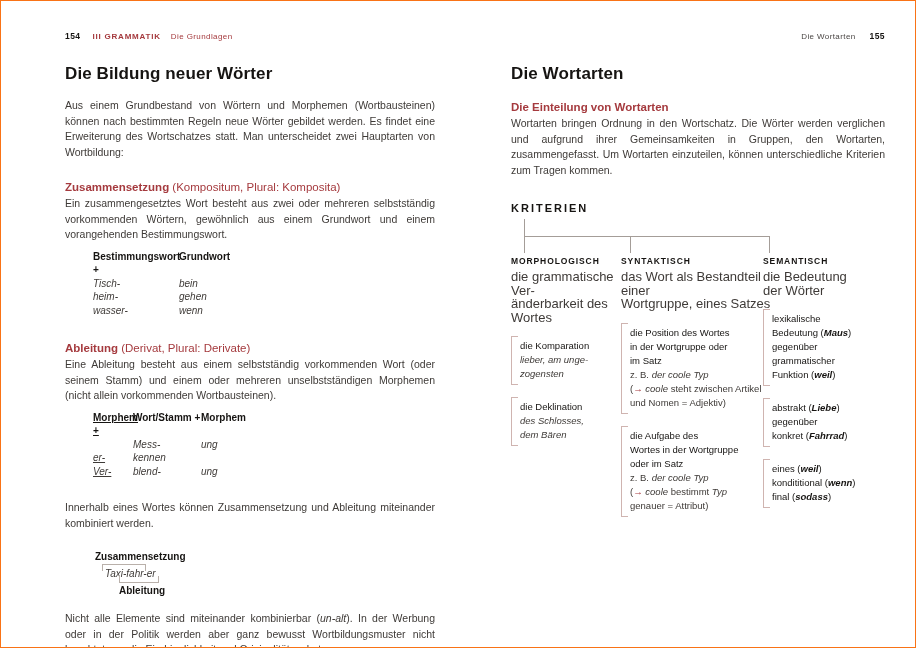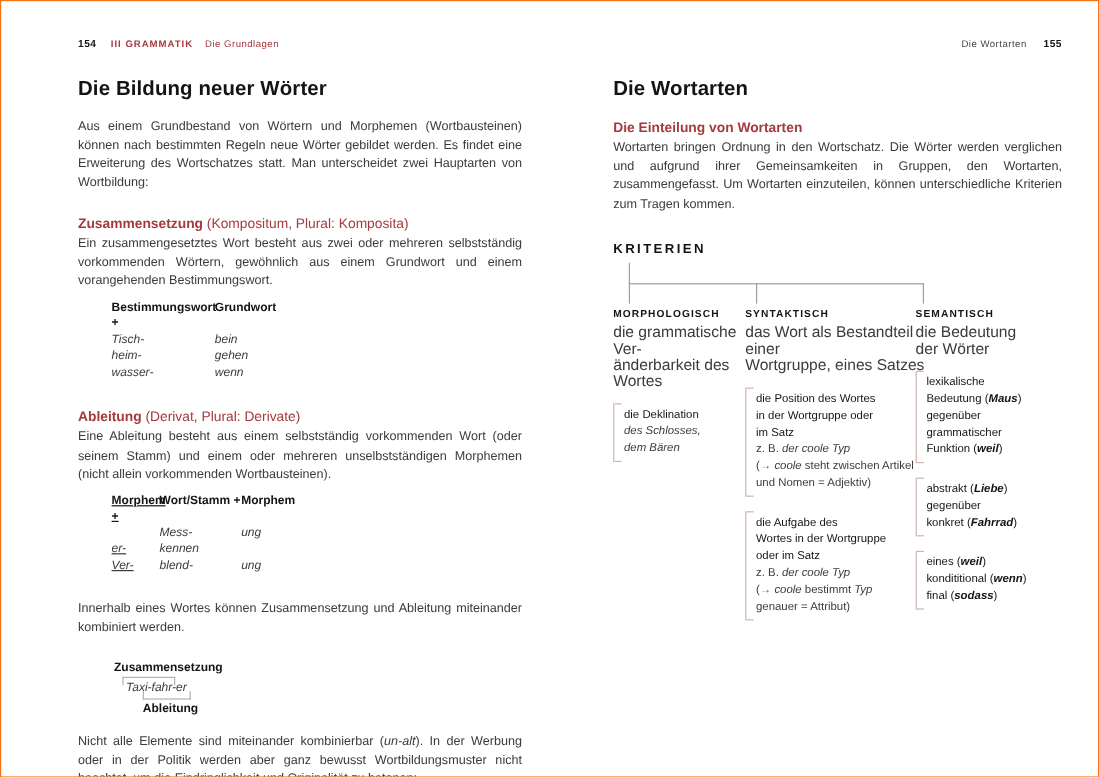--- a/index.html
+++ b/index.html
@@ -187,20 +187,25 @@
 
     <div class="cols">
 
       <div class="col col-1">
         <div class="colhead">MORPHOLOGISCH</div>
         <div class="coldesc">
             <div><span class="">die grammatische Ver-</span></div>
             <div><span class="">änderbarkeit des Wortes</span></div>
           </div>
         <div class="crit-box">
+            <div><span class="b">die Komparation</span></div>
+            <div><span class="i">lieber, am unge-</span></div>
+            <div><span class="i">zogensten</span></div>
+          </div>
+        <div class="crit-box">
             <div><span class="b">die Deklination</span></div>
             <div><span class="i">des Schlosses,</span></div>
             <div><span class="i">dem Bären</span></div>
           </div>
       </div>
 
       <div class="col col-2">
         <div class="colhead">SYNTAKTISCH</div>
         <div class="coldesc">
             <div><span class="">das Wort als Bestandteil einer</span></div>

